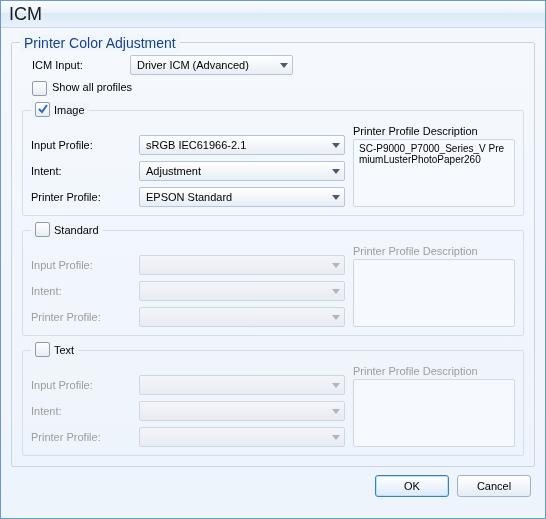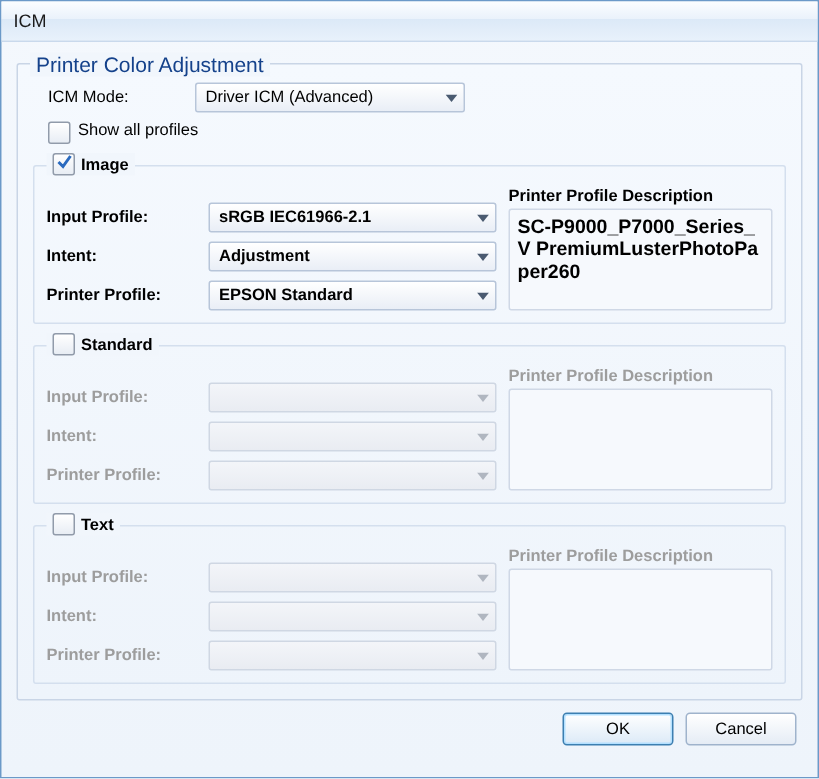--- a/index.html
+++ b/index.html
@@ -16,21 +16,21 @@
     border: 1px solid #6b99c8;
     background: linear-gradient(to bottom, #f4f8fd, #eef4fb);
     position: relative;
     display: flex;
     flex-direction: column;
   }
   .titlebar {
     height: 26px;
     line-height: 26px;
     padding-left: 8px;
-    font-size: 12px;
+    font-size: 18px;
     color: #1b1b1b;
     background: linear-gradient(to bottom, #fbfdff 0%, #eaf2fb 45%, #dce9f7 46%, #e8f1fb 100%);
     border-bottom: 1px solid #c9d9ec;
   }
   .client {
     flex: 1;
     padding: 6px 10px 8px 10px;
     box-sizing: border-box;
     display: flex;
     flex-direction: column;
@@ -53,21 +53,20 @@
     color: #15428b;
     font-size: 14px;
   }
   .sub-groupbox {
     border: 1px solid #d4dfee;
     border-radius: 2px;
     position: relative;
     margin-top: 14px;
     padding: 14px 8px 8px 8px;
     background: transparent;
-    font-weight: bold;
   }
   .sub-groupbox > .legend-cb {
     position: absolute;
     top: -9px;
     left: 8px;
     padding: 0 4px;
     background: #f1f6fc;
     display: flex;
     align-items: center;
     gap: 4px;
@@ -124,31 +123,31 @@
 
   .cb-line { display: flex; align-items: flex-start; gap: 5px; margin-top: 4px; margin-left: 4px; }
 
   .profile-desc-wrap {
     display: flex;
     gap: 8px;
     align-items: flex-end;
   }
   .profile-left { flex: 1; }
   .profile-right {
-    width: 176px;
+    width: 162px;
   }
   .desc-label { margin-bottom: 2px; color:#000; }
   .desc-label.disabled { color:#9d9d9d; }
   .desc-box {
     border: 1px solid #cfd8e6;
     border-radius: 2px;
     height: 60px;
     padding: 3px 5px;
     background: #f6f9fd;
-    font-size: 13px;
+    font-size: 10px;
     color: #000;
     overflow: hidden;
     word-break: break-all;
   }
   .desc-box.disabled { color:#9d9d9d; }
 
   .button-row {
     display: flex;
     justify-content: flex-end;
     gap: 8px;
@@ -181,22 +180,22 @@
 <body>
 
 <div class="window">
   <div class="titlebar">ICM</div>
   <div class="client">
 
     <div class="groupbox" id="main-group">
       <div class="legend">Printer Color Adjustment</div>
 
       <div class="row" style="margin-left:10px;">
-        <span class="lbl" style="width:90px;">ICM Mode:</span>
-        <span class="combo" style="width:180px;">
+        <span class="lbl" style="width:90px;">ICM Input:</span>
+        <span class="combo" style="width:163px;">
           <span class="txt">Driver ICM (Advanced)</span>
           <span class="caret">
             <svg width="8" height="5" viewBox="0 0 8 5">
                 <path d="M0 0 L4 5 L8 0 Z" fill="#4a5a70"></path>
               </svg>
           </span>
         </span>
       </div>
 
       <div class="cb-line" style="margin-left:10px;">

